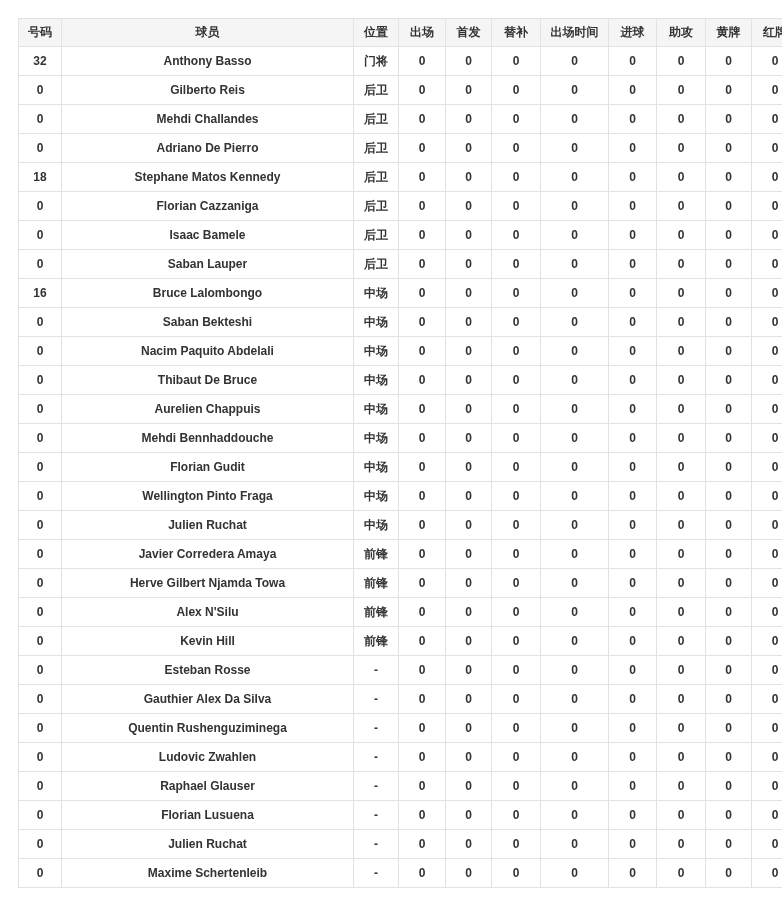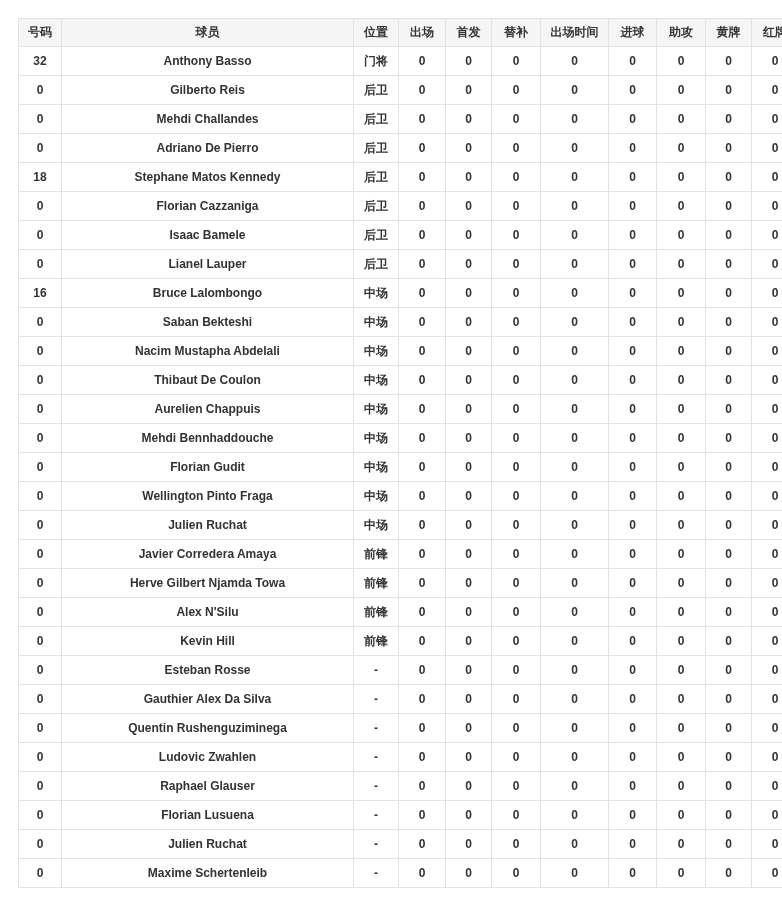--- a/index.html
+++ b/index.html
@@ -175,21 +175,21 @@
         <td>0</td>
         <td>0</td>
         <td>0</td>
         <td>0</td>
         <td>0</td>
         <td>0</td>
         <td>0</td>
       </tr>
       <tr>
         <td>0</td>
-        <td>Lianel Lauper</td>
+        <td>Saban Lauper</td>
         <td>后卫</td>
         <td>0</td>
         <td>0</td>
         <td>0</td>
         <td>0</td>
         <td>0</td>
         <td>0</td>
         <td>0</td>
         <td>0</td>
       </tr>
@@ -214,34 +214,34 @@
         <td>0</td>
         <td>0</td>
         <td>0</td>
         <td>0</td>
         <td>0</td>
         <td>0</td>
         <td>0</td>
       </tr>
       <tr>
         <td>0</td>
-        <td>Nacim Mustapha Abdelali</td>
-        <td>中场</td>
-        <td>0</td>
-        <td>0</td>
-        <td>0</td>
-        <td>0</td>
-        <td>0</td>
-        <td>0</td>
-        <td>0</td>
-        <td>0</td>
-      </tr>
-      <tr>
-        <td>0</td>
-        <td>Thibaut De Coulon</td>
+        <td>Nacim Paquito Abdelali</td>
+        <td>中场</td>
+        <td>0</td>
+        <td>0</td>
+        <td>0</td>
+        <td>0</td>
+        <td>0</td>
+        <td>0</td>
+        <td>0</td>
+        <td>0</td>
+      </tr>
+      <tr>
+        <td>0</td>
+        <td>Thibaut De Bruce</td>
         <td>中场</td>
         <td>0</td>
         <td>0</td>
         <td>0</td>
         <td>0</td>
         <td>0</td>
         <td>0</td>
         <td>0</td>
         <td>0</td>
       </tr>

